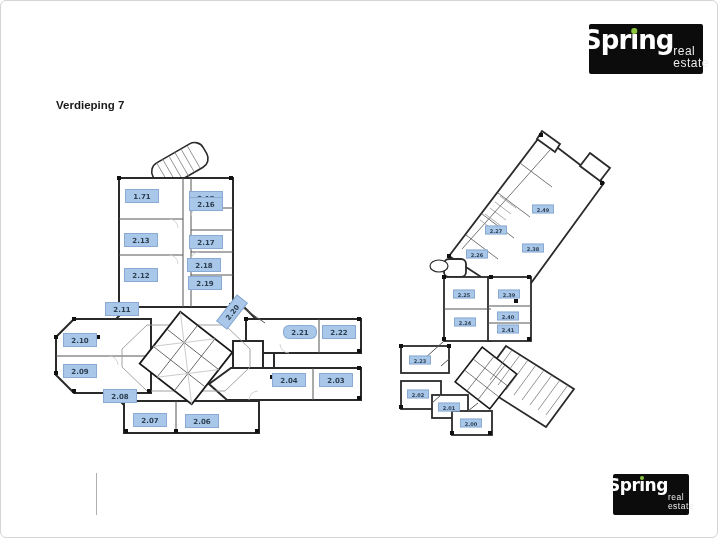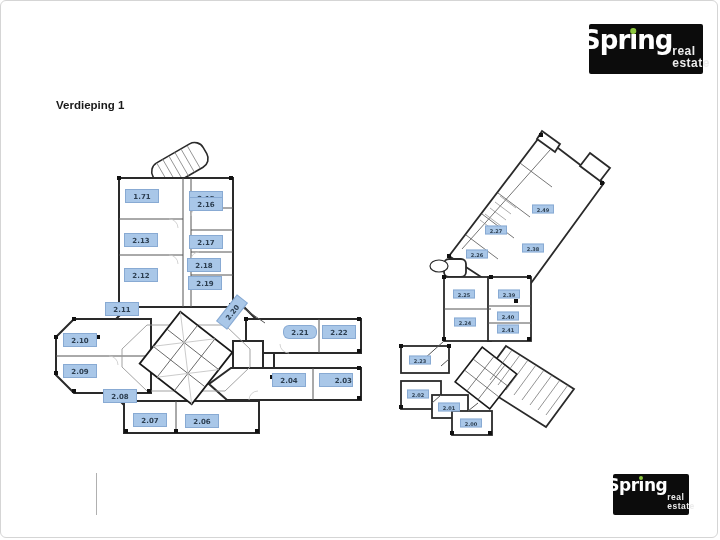--- a/index.html
+++ b/index.html
@@ -23,31 +23,31 @@
   .logo-bottom{left:612px;top:473px;width:76px;height:41px;padding:2px 7px 4px 7px;}
   .brand{font-weight:bold;color:#fff;white-space:nowrap;align-self:flex-start;
     font-family:"DejaVu Sans", sans-serif;}
   .logo-top .brand{font-size:26px;line-height:27px;letter-spacing:-1px;}
   .logo-bottom .brand{font-size:17px;line-height:18px;letter-spacing:-0.5px;}
   .istem{position:relative;display:inline-block;}
   .istem::after{content:"";position:absolute;left:50%;transform:translateX(-50%);
     border-radius:50%;background:var(--logo-accent,#8cc63e);}
   .logo-top .istem::after{width:5.5px;height:5.5px;top:1px;}
   .logo-bottom .istem::after{width:4px;height:4px;top:0;}
-  .tagline{color:#ececec;font-weight:700;letter-spacing:.5px;}
+  .tagline{color:#ececec;font-weight:400;letter-spacing:.5px;}
   .logo-top .tagline{font-size:12px;line-height:12px;margin-top:1px;}
   .logo-bottom .tagline{font-size:8.5px;line-height:9px;margin-top:1px;}
   .tick{position:absolute;left:95px;top:472px;width:1px;height:42px;background:#b0b0b0;}
 </style>
 </head>
 <body>
 
 <div class="slide">
 
-  <div class="subtitle">Verdieping 1</div>
+  <div class="subtitle">Verdieping 7</div>
 
   <div class="logo logo-top">
     <div class="brand"><span>Spr</span><span class="istem">ı</span><span>ng</span></div>
     <div class="tagline">real estate</div>
   </div>
 
   <div class="logo logo-bottom">
     <div class="brand"><span>Spr</span><span class="istem">ı</span><span>ng</span></div>
     <div class="tagline">real estate</div>
   </div>
@@ -183,21 +183,21 @@
       <div class="room" style="left: 203px; top: 264px; transform: translate(-50%, -50%);">2.18</div>
       <div class="room" style="left: 204px; top: 282px; transform: translate(-50%, -50%);">2.19</div>
       <div class="room" style="left: 121px; top: 308px; transform: translate(-50%, -50%);">2.11</div>
       <div class="room" style="left: 231px; top: 311px; transform: translate(-50%, -50%) rotate(-52deg);">2.20</div>
       <div class="room" style="left: 79px; top: 339px; transform: translate(-50%, -50%);">2.10</div>
       <div class="room" style="left: 299px; top: 331px; transform: translate(-50%, -50%); border-radius: 6px;">2.21</div>
       <div class="room" style="left: 338px; top: 331px; transform: translate(-50%, -50%);">2.22</div>
       <div class="room" style="left: 79px; top: 370px; transform: translate(-50%, -50%);">2.09</div>
       <div class="room" style="left: 119px; top: 395px; transform: translate(-50%, -50%);">2.08</div>
       <div class="room" style="left: 288px; top: 379px; transform: translate(-50%, -50%);">2.04</div>
-      <div class="room" style="left: 335px; top: 379px; transform: translate(-50%, -50%); text-align: right;">2.03</div>
+      <div class="room" style="left: 335px; top: 379px; transform: translate(-50%, -50%);">2.03</div>
       <div class="room" style="left: 149px; top: 419px; transform: translate(-50%, -50%);">2.07</div>
       <div class="room" style="left: 201px; top: 420px; transform: translate(-50%, -50%);">2.06</div>
     </div>
   <div class="rooms" id="rooms-right">
       <div class="room room-sm" style="left: 542px; top: 208px; transform: translate(-50%, -50%);">2.49</div>
       <div class="room room-sm" style="left: 495px; top: 229px; transform: translate(-50%, -50%);">2.27</div>
       <div class="room room-sm" style="left: 532px; top: 247px; transform: translate(-50%, -50%);">2.38</div>
       <div class="room room-sm" style="left: 476px; top: 253px; transform: translate(-50%, -50%);">2.26</div>
       <div class="room room-sm" style="left: 463px; top: 293px; transform: translate(-50%, -50%);">2.25</div>
       <div class="room room-sm" style="left: 508px; top: 293px; transform: translate(-50%, -50%);">2.39</div>

